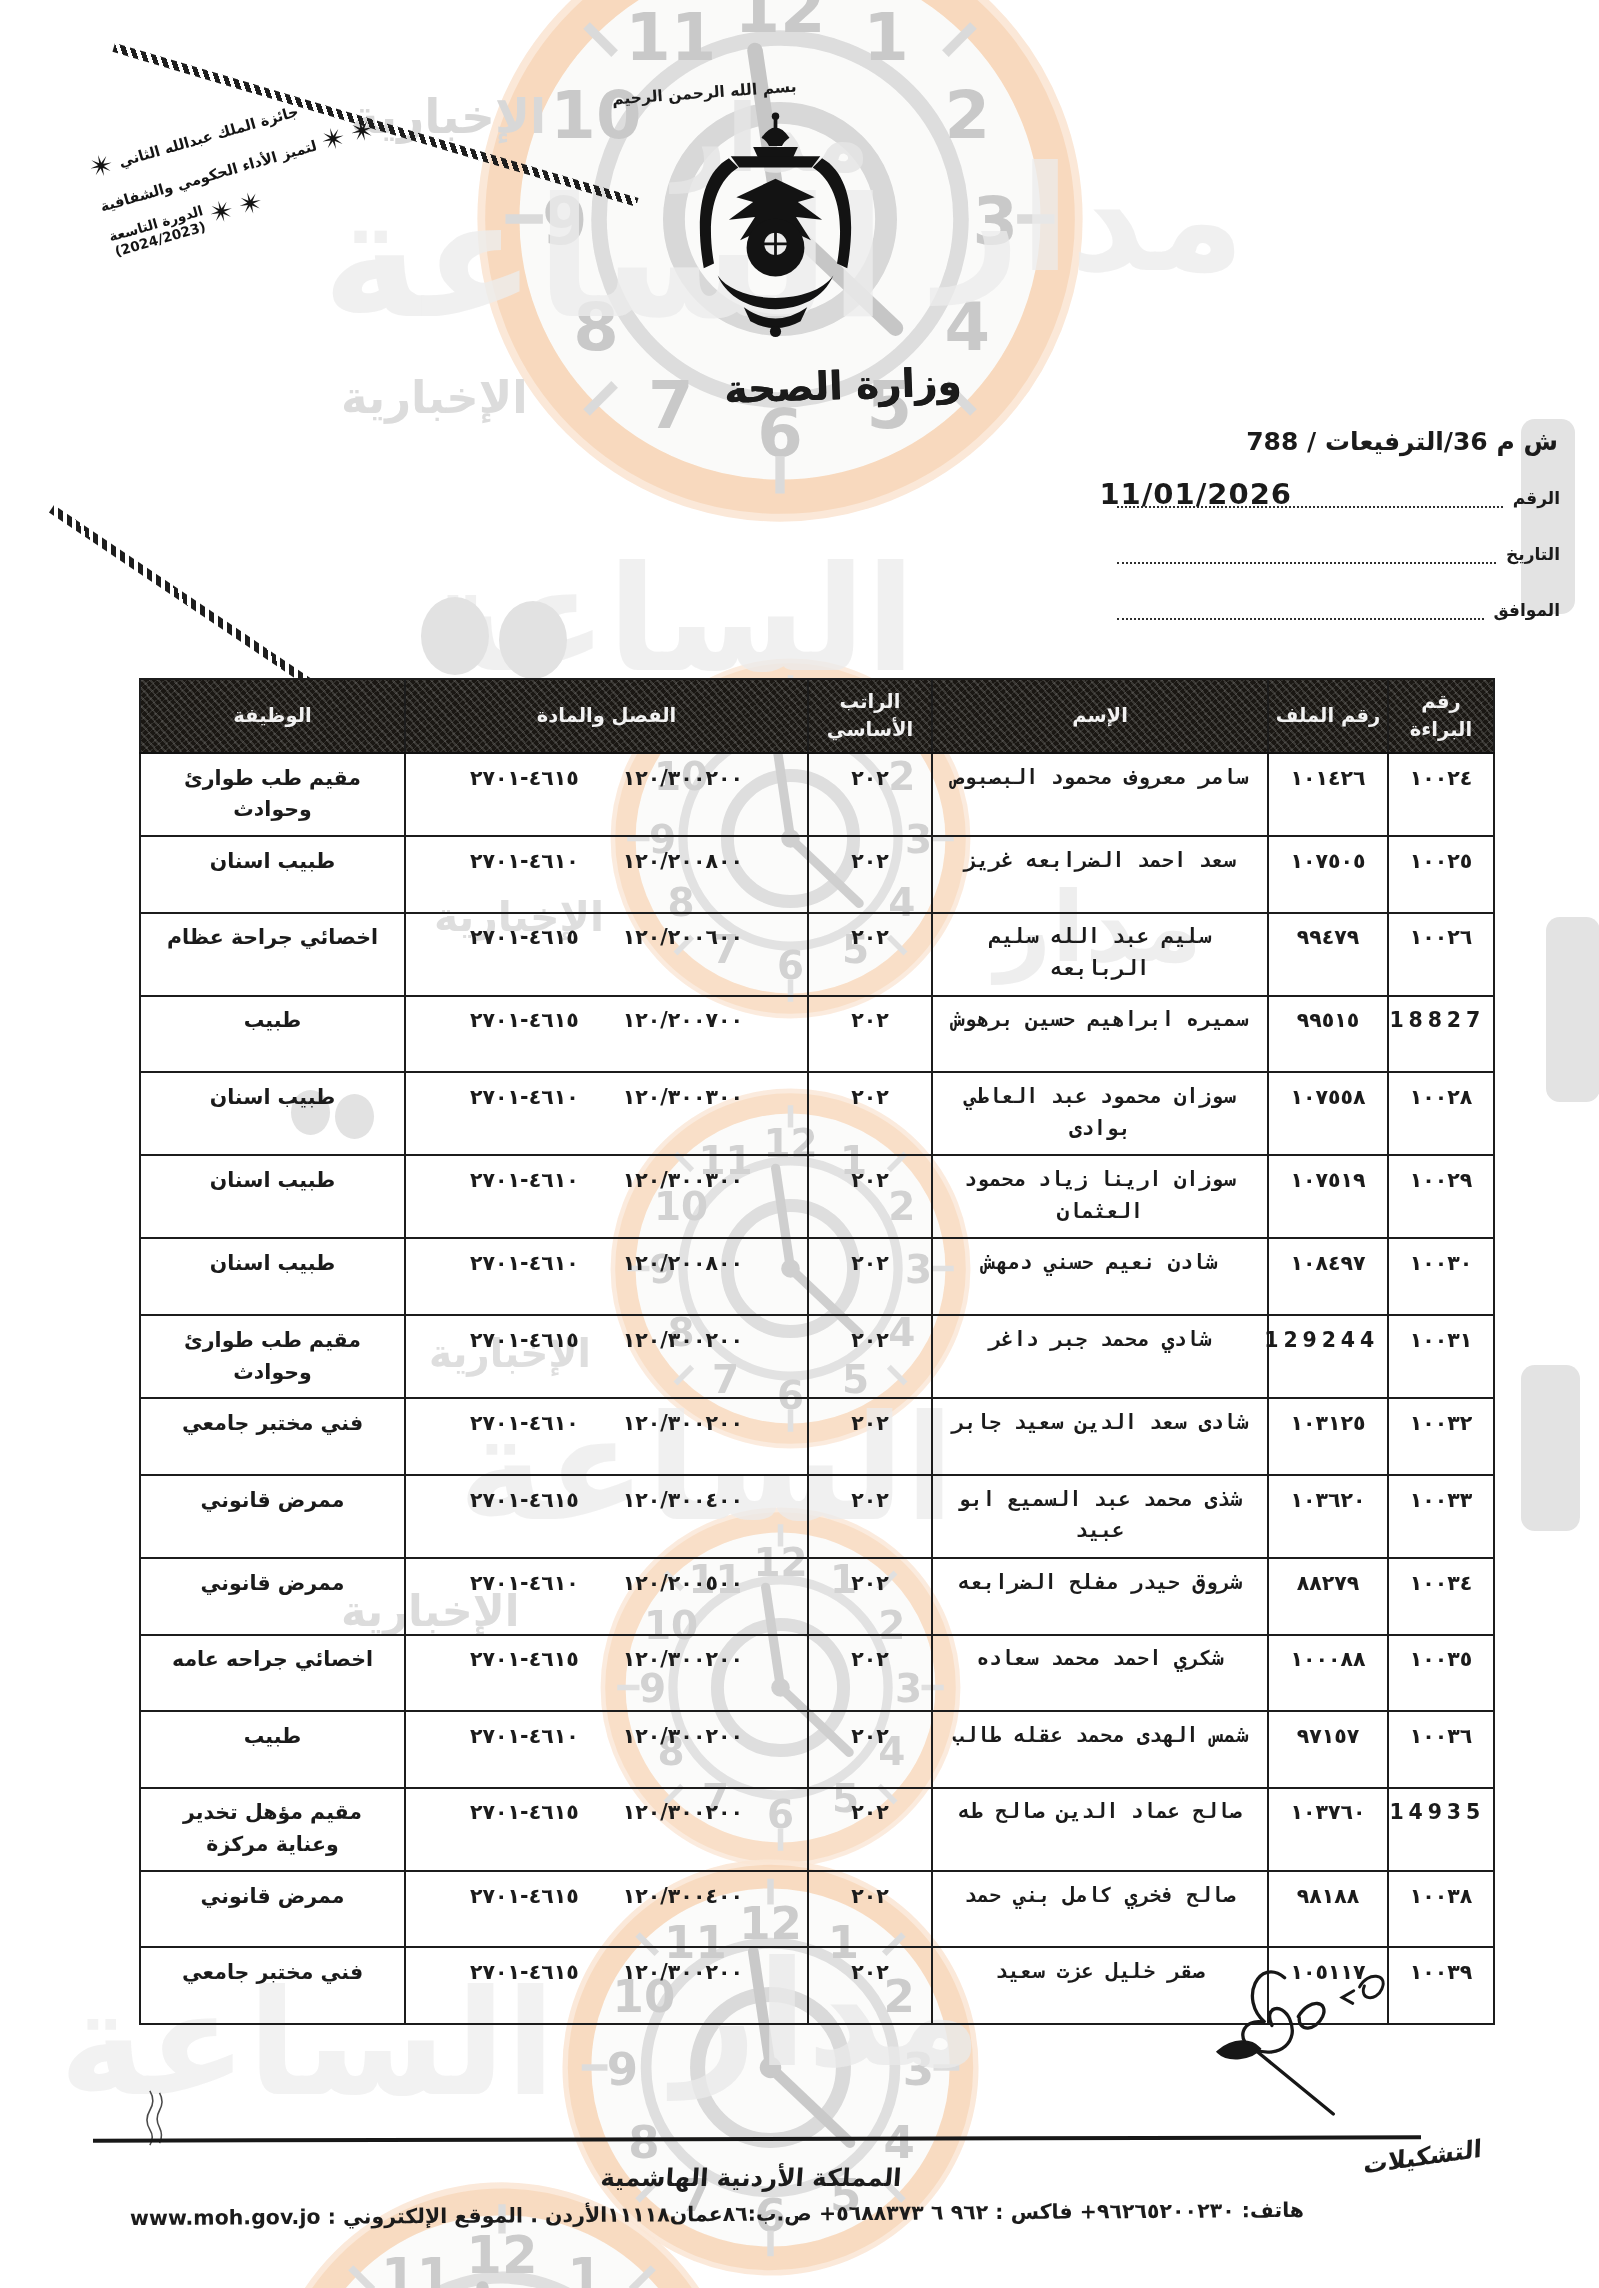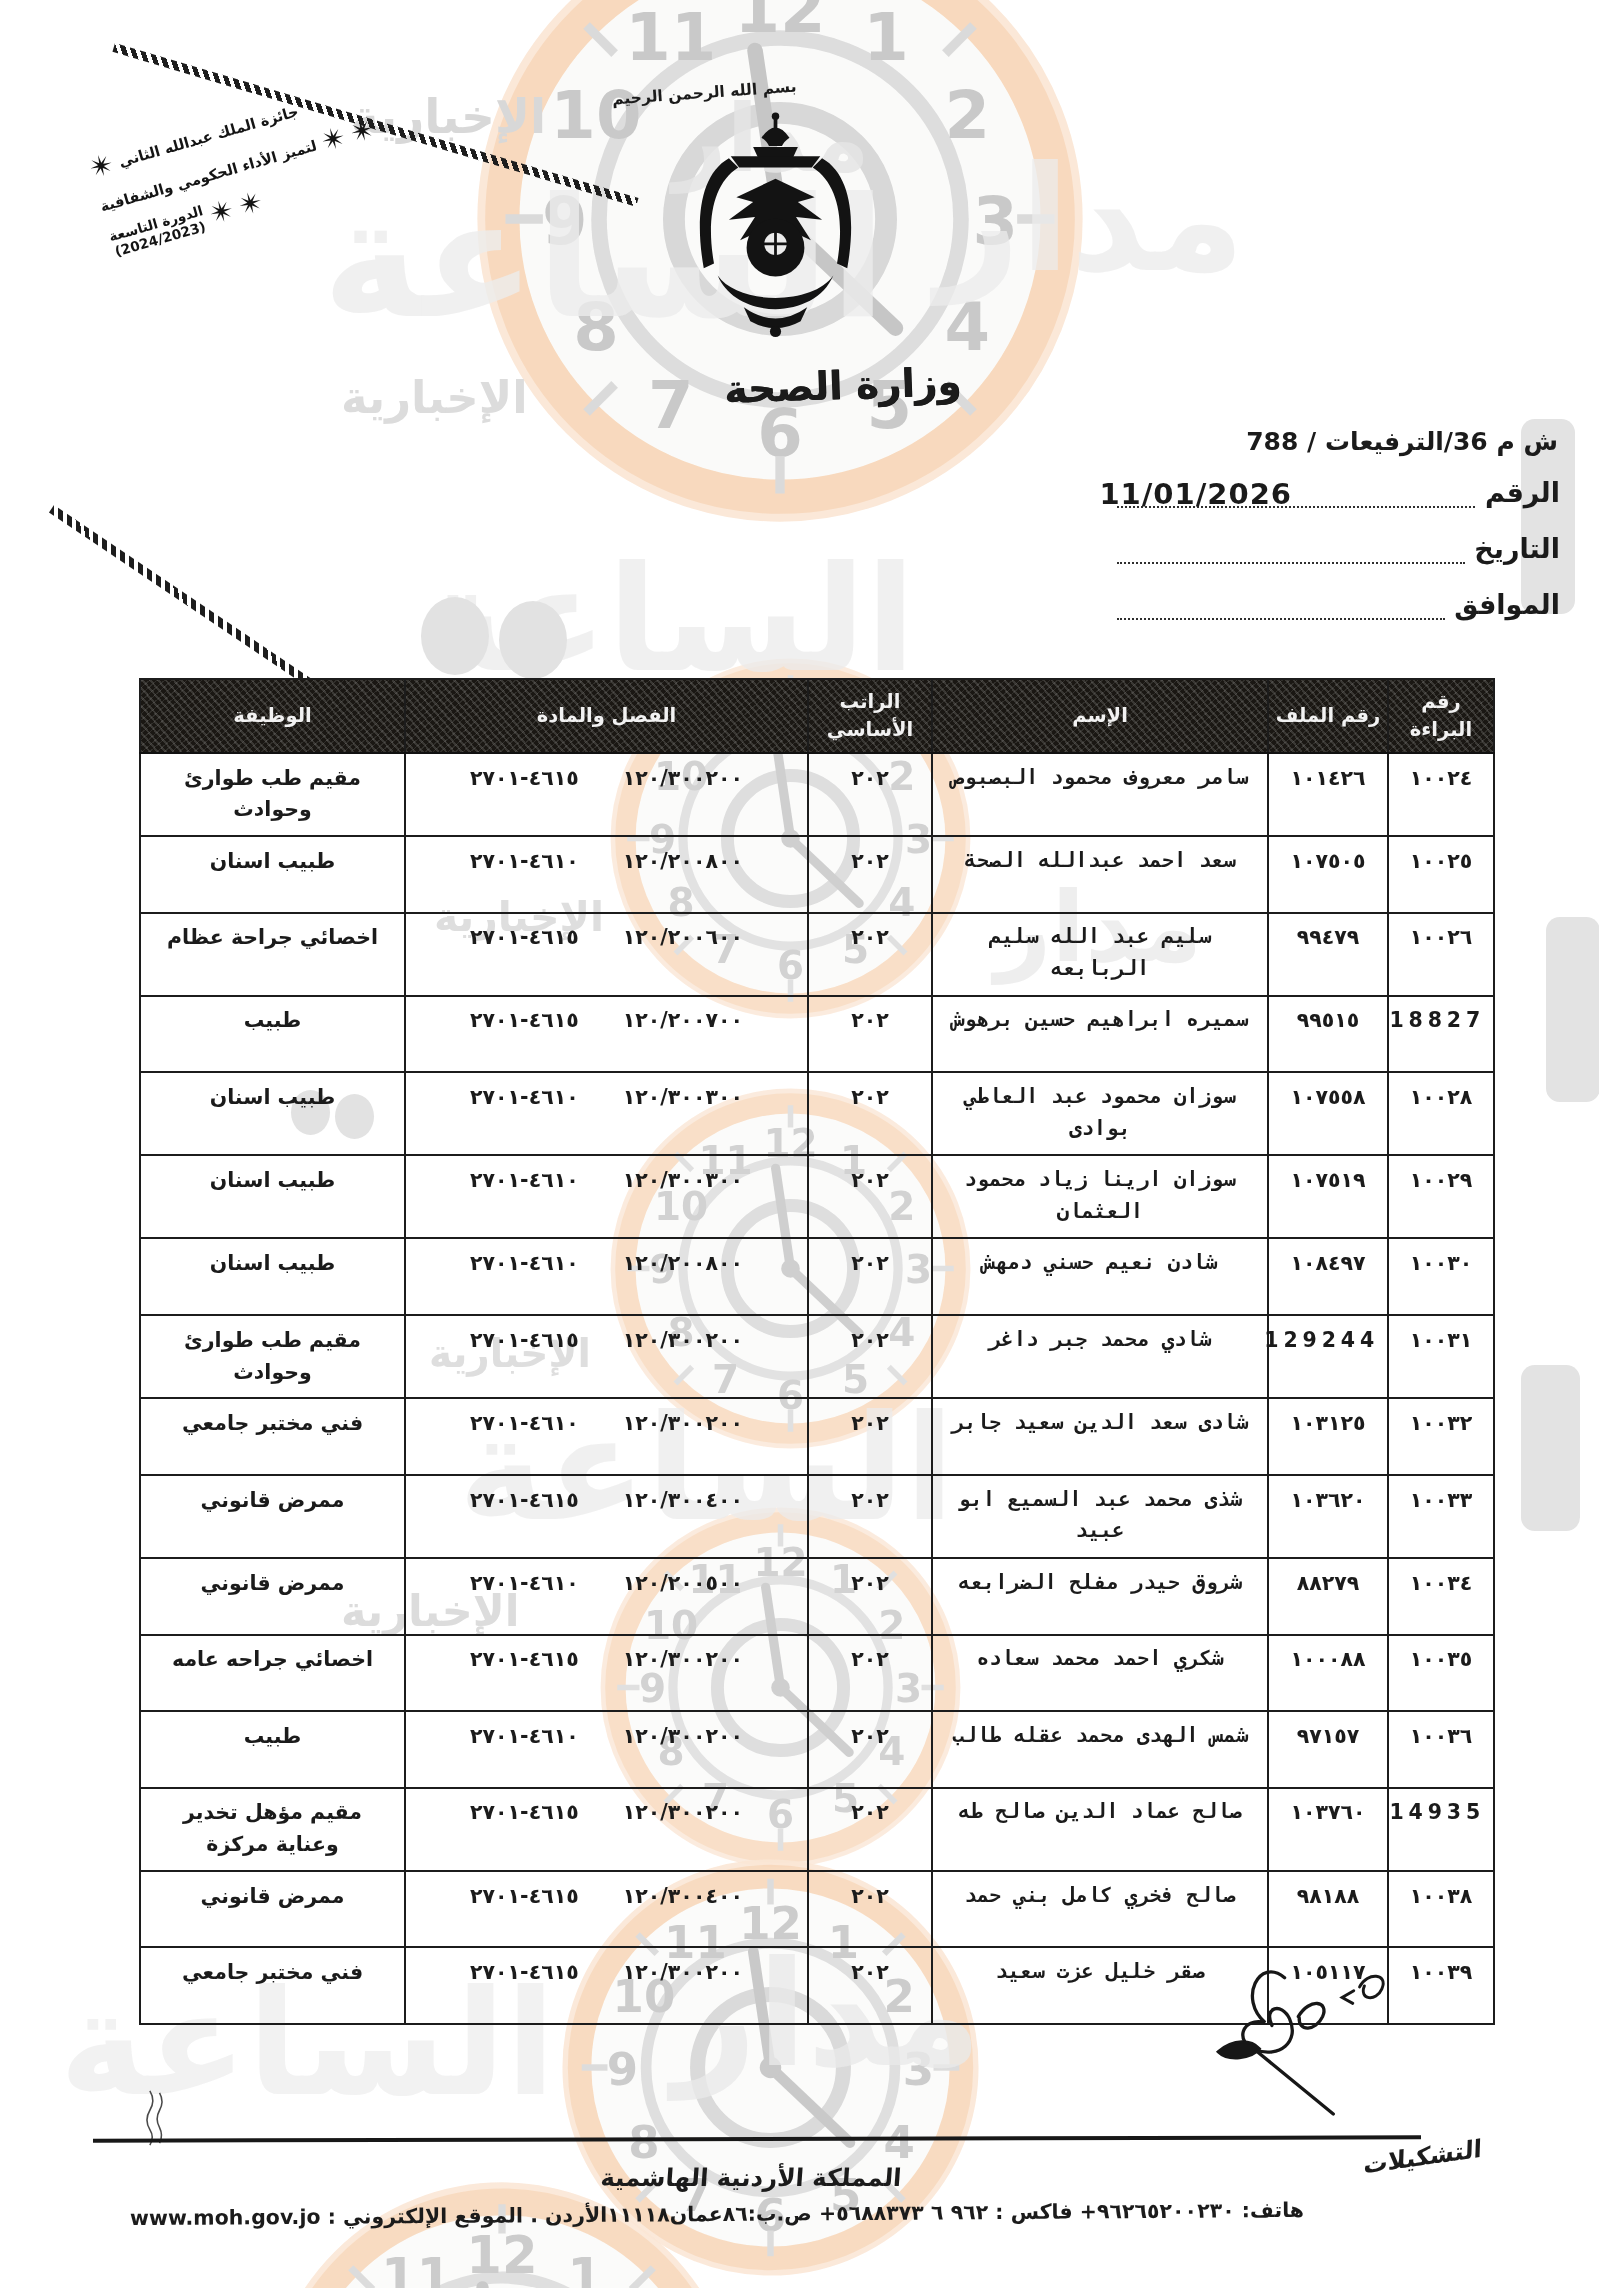--- a/index.html
+++ b/index.html
@@ -33,21 +33,21 @@
   .award-stamp .two-line{display:flex;flex-direction:column;align-items:center;font-size:13.7px;}
   
   .basmala{position:absolute;z-index:2;font-size:15.6px;font-weight:bold;transform:rotate(-4deg);}
   .emblem{position:absolute;z-index:2;}
   .ministry{position:absolute;z-index:2;font-size:39px;font-weight:bold;transform:rotate(-2deg);
     text-shadow:0.6px 0 #111;}
   
   .refblock{position:absolute;z-index:2;direction:rtl;width:468px;}
   .refline{font-size:25px;font-weight:bold;text-align:right;padding-right:27px;margin-bottom:15.6px;}
   .refrow{display:flex;align-items:flex-end;margin-bottom:25px;padding-right:25px;position:relative;}
-  .reflabel{font-size:27px;font-weight:bold;margin-left:9.8px;white-space:nowrap;}
+  .reflabel{font-size:17px;font-weight:bold;margin-left:9.8px;white-space:nowrap;}
   .dots{flex:1;border-bottom:2.3px dotted #2e2e2e;min-height:29px;text-align:left;direction:ltr;}
   .date-value{font-size:29px;font-weight:bold;letter-spacing:1px;position:relative;top:5.9px;right:17.6px;direction:ltr;display:inline-block;}
   
   table.promo{position:absolute;z-index:2;border-collapse:collapse;table-layout:fixed;
     background:transparent;}
   table.promo th,table.promo td{border:2px solid #1c1c1c;}
   table.promo{border:2.9px solid #141414;}
   table.promo thead th{
     background-color:#1a1713;
     background-image:
@@ -248,21 +248,21 @@
           <td class="c-num">١٠٠٢٤</td>
           <td class="c-num">١٠١٤٢٦</td>
           <td class="c-name">سامر معروف محمود البصبوص</td>
           <td class="c-num">٢٠٢</td>
           <td class="c-article"><span>١٢٠/٣٠٠٢٠٠ ٤٦١٥-٢٧٠١</span></td>
           <td class="c-job">مقيم طب طوارئ وحوادث</td>
         </tr>
         <tr>
           <td class="c-num">١٠٠٢٥</td>
           <td class="c-num">١٠٧٥٠٥</td>
-          <td class="c-name">سعد احمد عبدالله الصحة</td>
+          <td class="c-name">سعد احمد الضرابعه غريز</td>
           <td class="c-num">٢٠٢</td>
           <td class="c-article"><span>١٢٠/٢٠٠٨٠٠ ٤٦١٠-٢٧٠١</span></td>
           <td class="c-job">طبيب اسنان</td>
         </tr>
         <tr>
           <td class="c-num">١٠٠٢٦</td>
           <td class="c-num">٩٩٤٧٩</td>
           <td class="c-name">سليم عبد الله سليم الربابعه</td>
           <td class="c-num">٢٠٢</td>
           <td class="c-article"><span>١٢٠/٢٠٠٦٠٠ ٤٦١٥-٢٧٠١</span></td>

